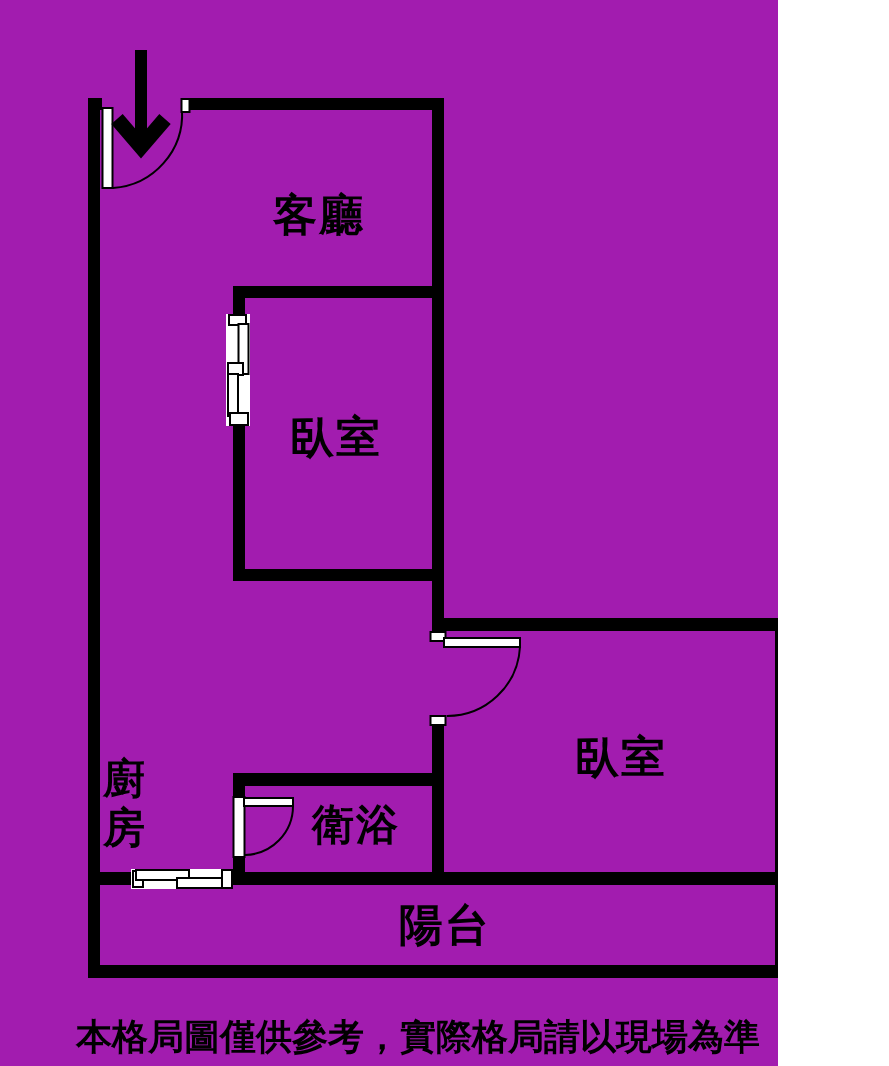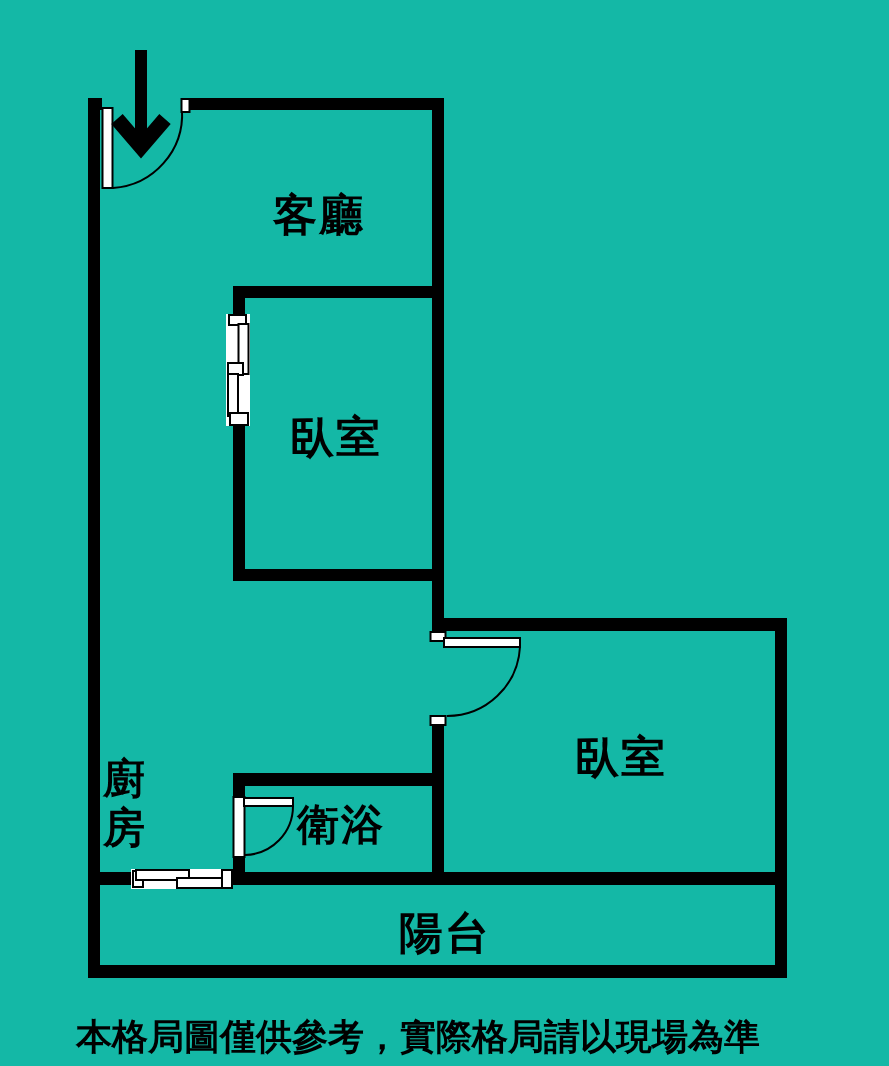--- a/index.html
+++ b/index.html
@@ -2,43 +2,44 @@
 <html><head>
 <meta charset="utf-8">
 <style>
   html, body {
     margin: 0;
     padding: 0;
     background: #ffffff;
   }
   .canvas {
     position: relative;
-    width: 889px;
+    width: 778px;
     height: 1066px;
-    background: #14b8a6;
+    background: #a21caf;
     overflow: hidden;
     font-family: "Liberation Sans", "DejaVu Sans", sans-serif;
   }
   .plan-svg {
     position: absolute;
     left: 0;
     top: 0;
   }
   .room-label {
     position: absolute;
     transform: translate(-50%, -50%);
     color: #000000;
     font-weight: 700;
     font-size: 44px;
     letter-spacing: 2px;
     white-space: nowrap;
     line-height: 1;
   }
   .room-label.small {
     font-size: 42px;
+    margin-left: 15px;
   }
   .room-label.stacked {
     width: 46px;
     white-space: normal;
     word-break: break-all;
     text-align: right;
     letter-spacing: 0;
     line-height: 1.17;
     font-size: 42px;
   }
@@ -130,16 +131,16 @@
 
   <div class="room-label" style="left:336px; top:437px;">臥室</div>
 
 
   <div class="room-label stacked" style="left:122px; top:803px;">廚房</div>
 
   <div class="room-label small" style="left:341px; top:825px;">衛浴</div>
 
   <div class="room-label" style="left:621px; top:757px;">臥室</div>
 
-  <div class="room-label" style="left:445px; top:925px;margin-top:8px;">陽台</div>
+  <div class="room-label" style="left:445px; top:925px;">陽台</div>
 
   <div class="disclaimer">本格局圖僅供參考，實際格局請以現場為準</div>
 </div>
 
 </body></html>

